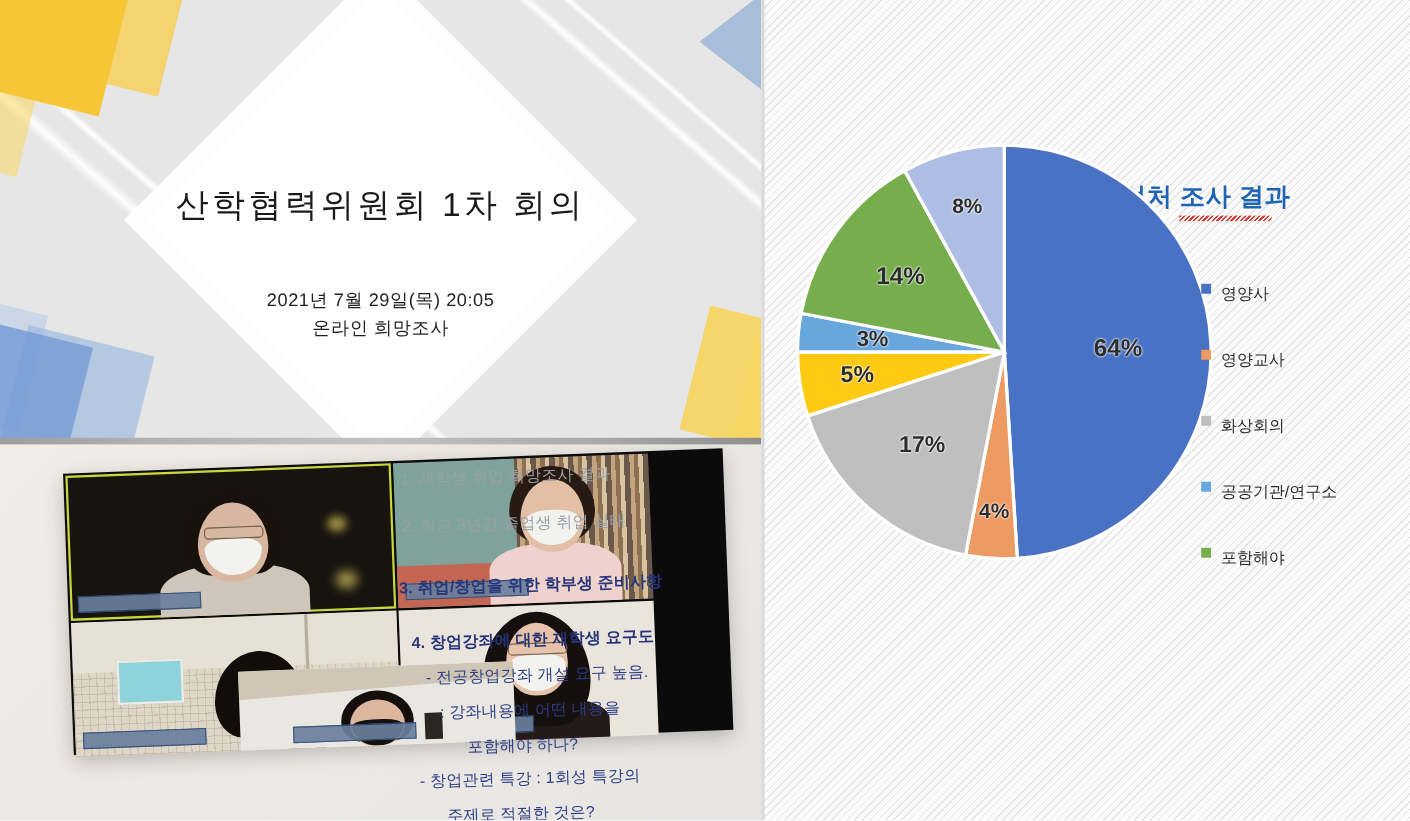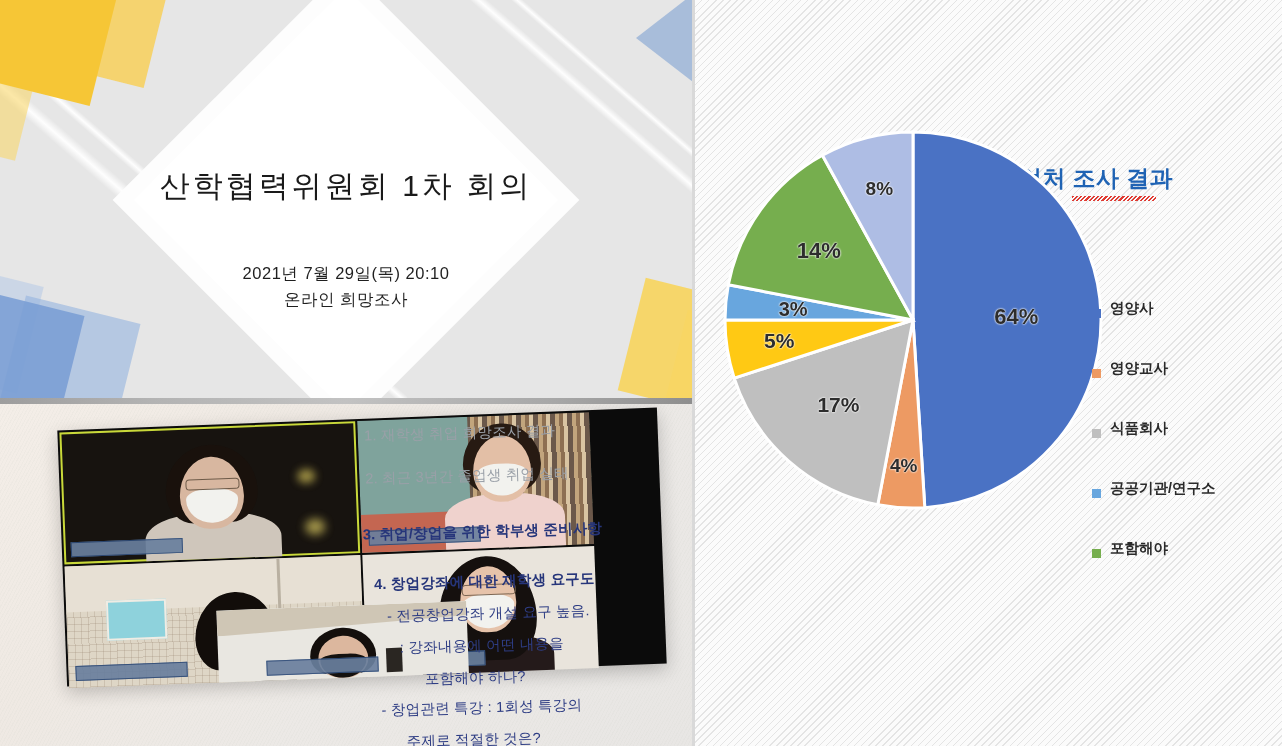--- a/index.html
+++ b/index.html
@@ -85,21 +85,21 @@
   #chart-title .small3{font-size:18px;}
   #title-squiggle{position:absolute;left:380px;top:196px;width:84px;height:5px;
     background-image:repeating-linear-gradient(135deg,#e03a32 0 1.5px,rgba(0,0,0,0) 1.5px 3px);}
 
   #pie-wrap{position:absolute;left:26px;top:125px;width:390px;height:390px;}
   #pie-svg{display:block;}
   .pielabel{position:absolute;font-weight:bold;color:#2d2d2d;
     text-shadow:0 0 2px #fff,0 0 2px #fff;white-space:nowrap;}
 
   #legend{position:absolute;left:400px;top:258px;width:190px;}
-  .leg-row{display:flex;align-items:flex-end;height:60px;font-weight:bold;}
+  .leg-row{display:flex;align-items:flex-start;height:60px;}
   .leg-mark{width:9px;height:9px;margin-right:9px;flex:0 0 auto;}
   .leg-txt{font-size:14.5px;color:#2a2a2a;white-space:nowrap;}
 </style>
 </head>
 <body>
 
 <div id="stage">
 
   <div id="left-panel">
 
@@ -121,21 +121,21 @@
 
       <div class="sq" id="blue-sq-c"></div>
       <div class="sq" id="blue-sq-b"></div>
       <div class="sq" id="blue-sq-a"></div>
 
       <div class="sq" id="yellow-sq-r2"></div>
       <div class="sq" id="yellow-sq-r1"></div>
 
       <div id="slide-title">산학협력위원회  1차  회의</div>
       <div id="slide-sub">
-        <div>2021년  7월  29일(목)   20:10</div>
+        <div>2021년  7월  29일(목)   20:05</div>
         <div>온라인 희망조사</div>
       </div>
     </div>
 
     <div id="gray-strip"></div>
 
     <div id="photo">
       <div id="photo-noise"></div>
 
       <div id="screen">
@@ -245,21 +245,21 @@
         <div class="leg-row">
           <span class="leg-mark" style="background: rgb(74, 114, 196);"></span>
           <span class="leg-txt">영양사</span>
         </div>
         <div class="leg-row">
           <span class="leg-mark" style="background: rgb(237, 154, 99);"></span>
           <span class="leg-txt">영양교사</span>
         </div>
         <div class="leg-row">
           <span class="leg-mark" style="background: rgb(191, 191, 191);"></span>
-          <span class="leg-txt">식품회사</span>
+          <span class="leg-txt">화상회의</span>
         </div>
         <div class="leg-row">
           <span class="leg-mark" style="background: rgb(104, 166, 222);"></span>
           <span class="leg-txt">공공기관/연구소</span>
         </div>
         <div class="leg-row">
           <span class="leg-mark" style="background: rgb(118, 174, 78);"></span>
           <span class="leg-txt">포함해야</span>
         </div>
       </div>

